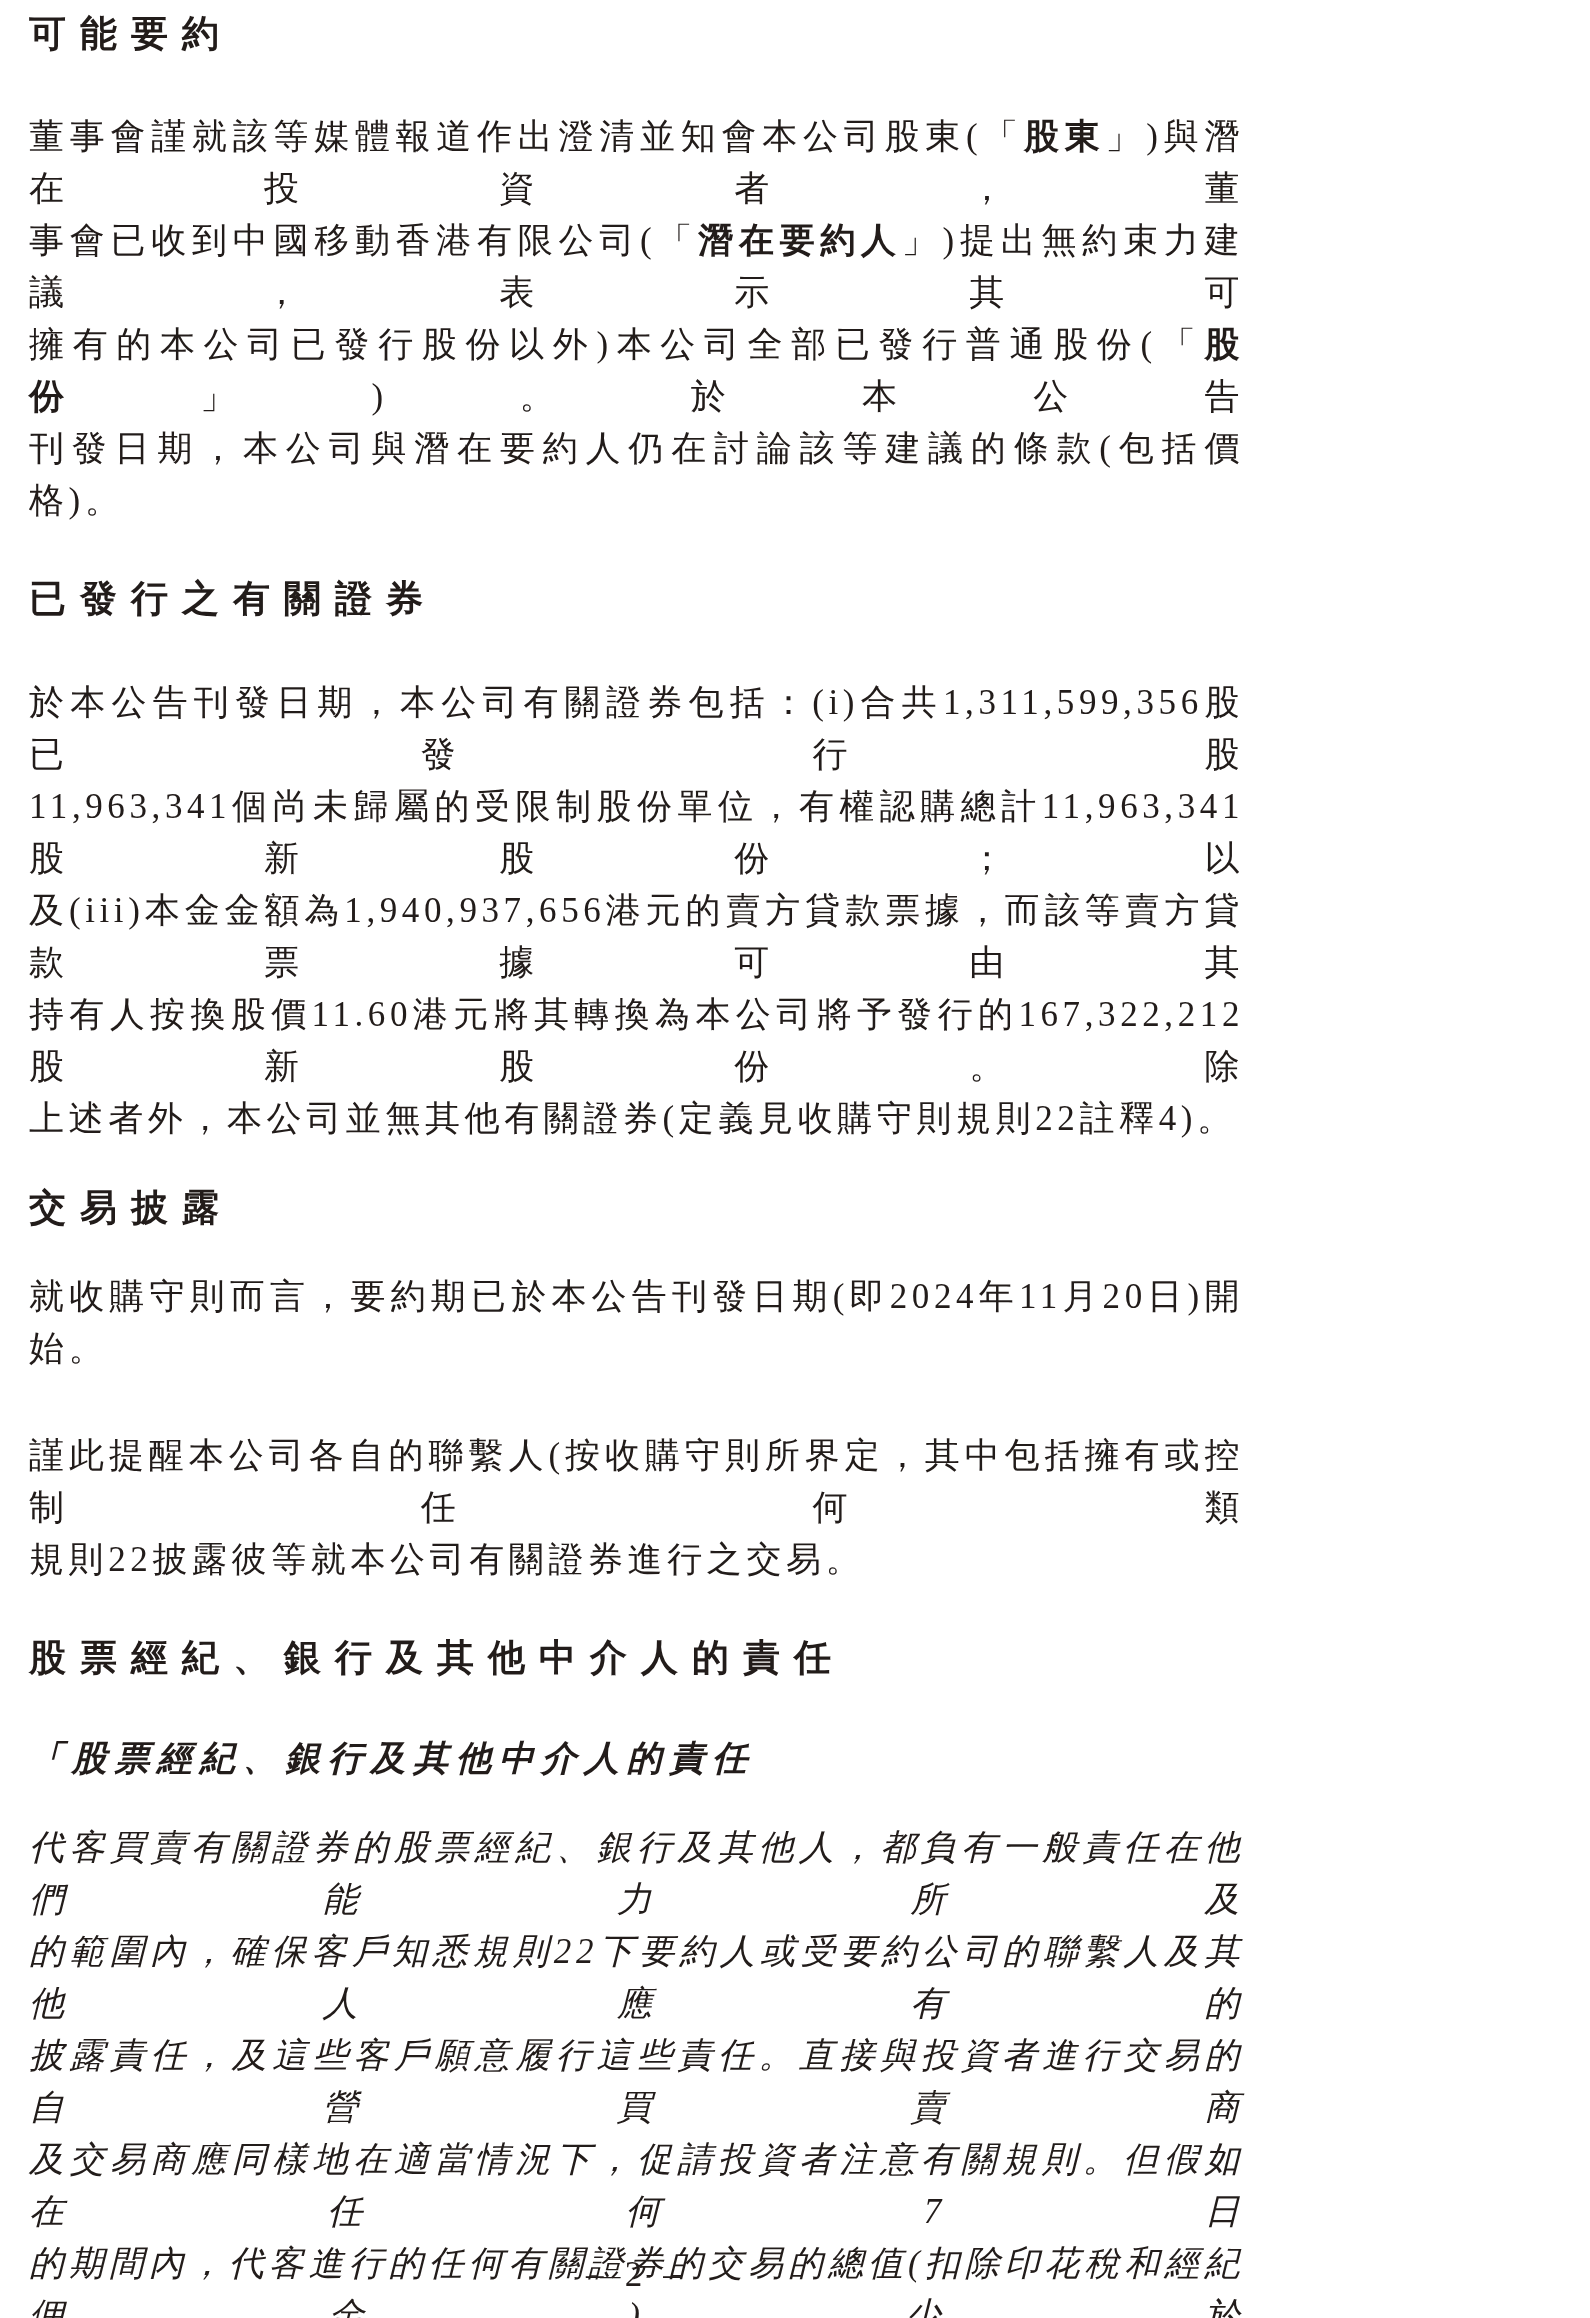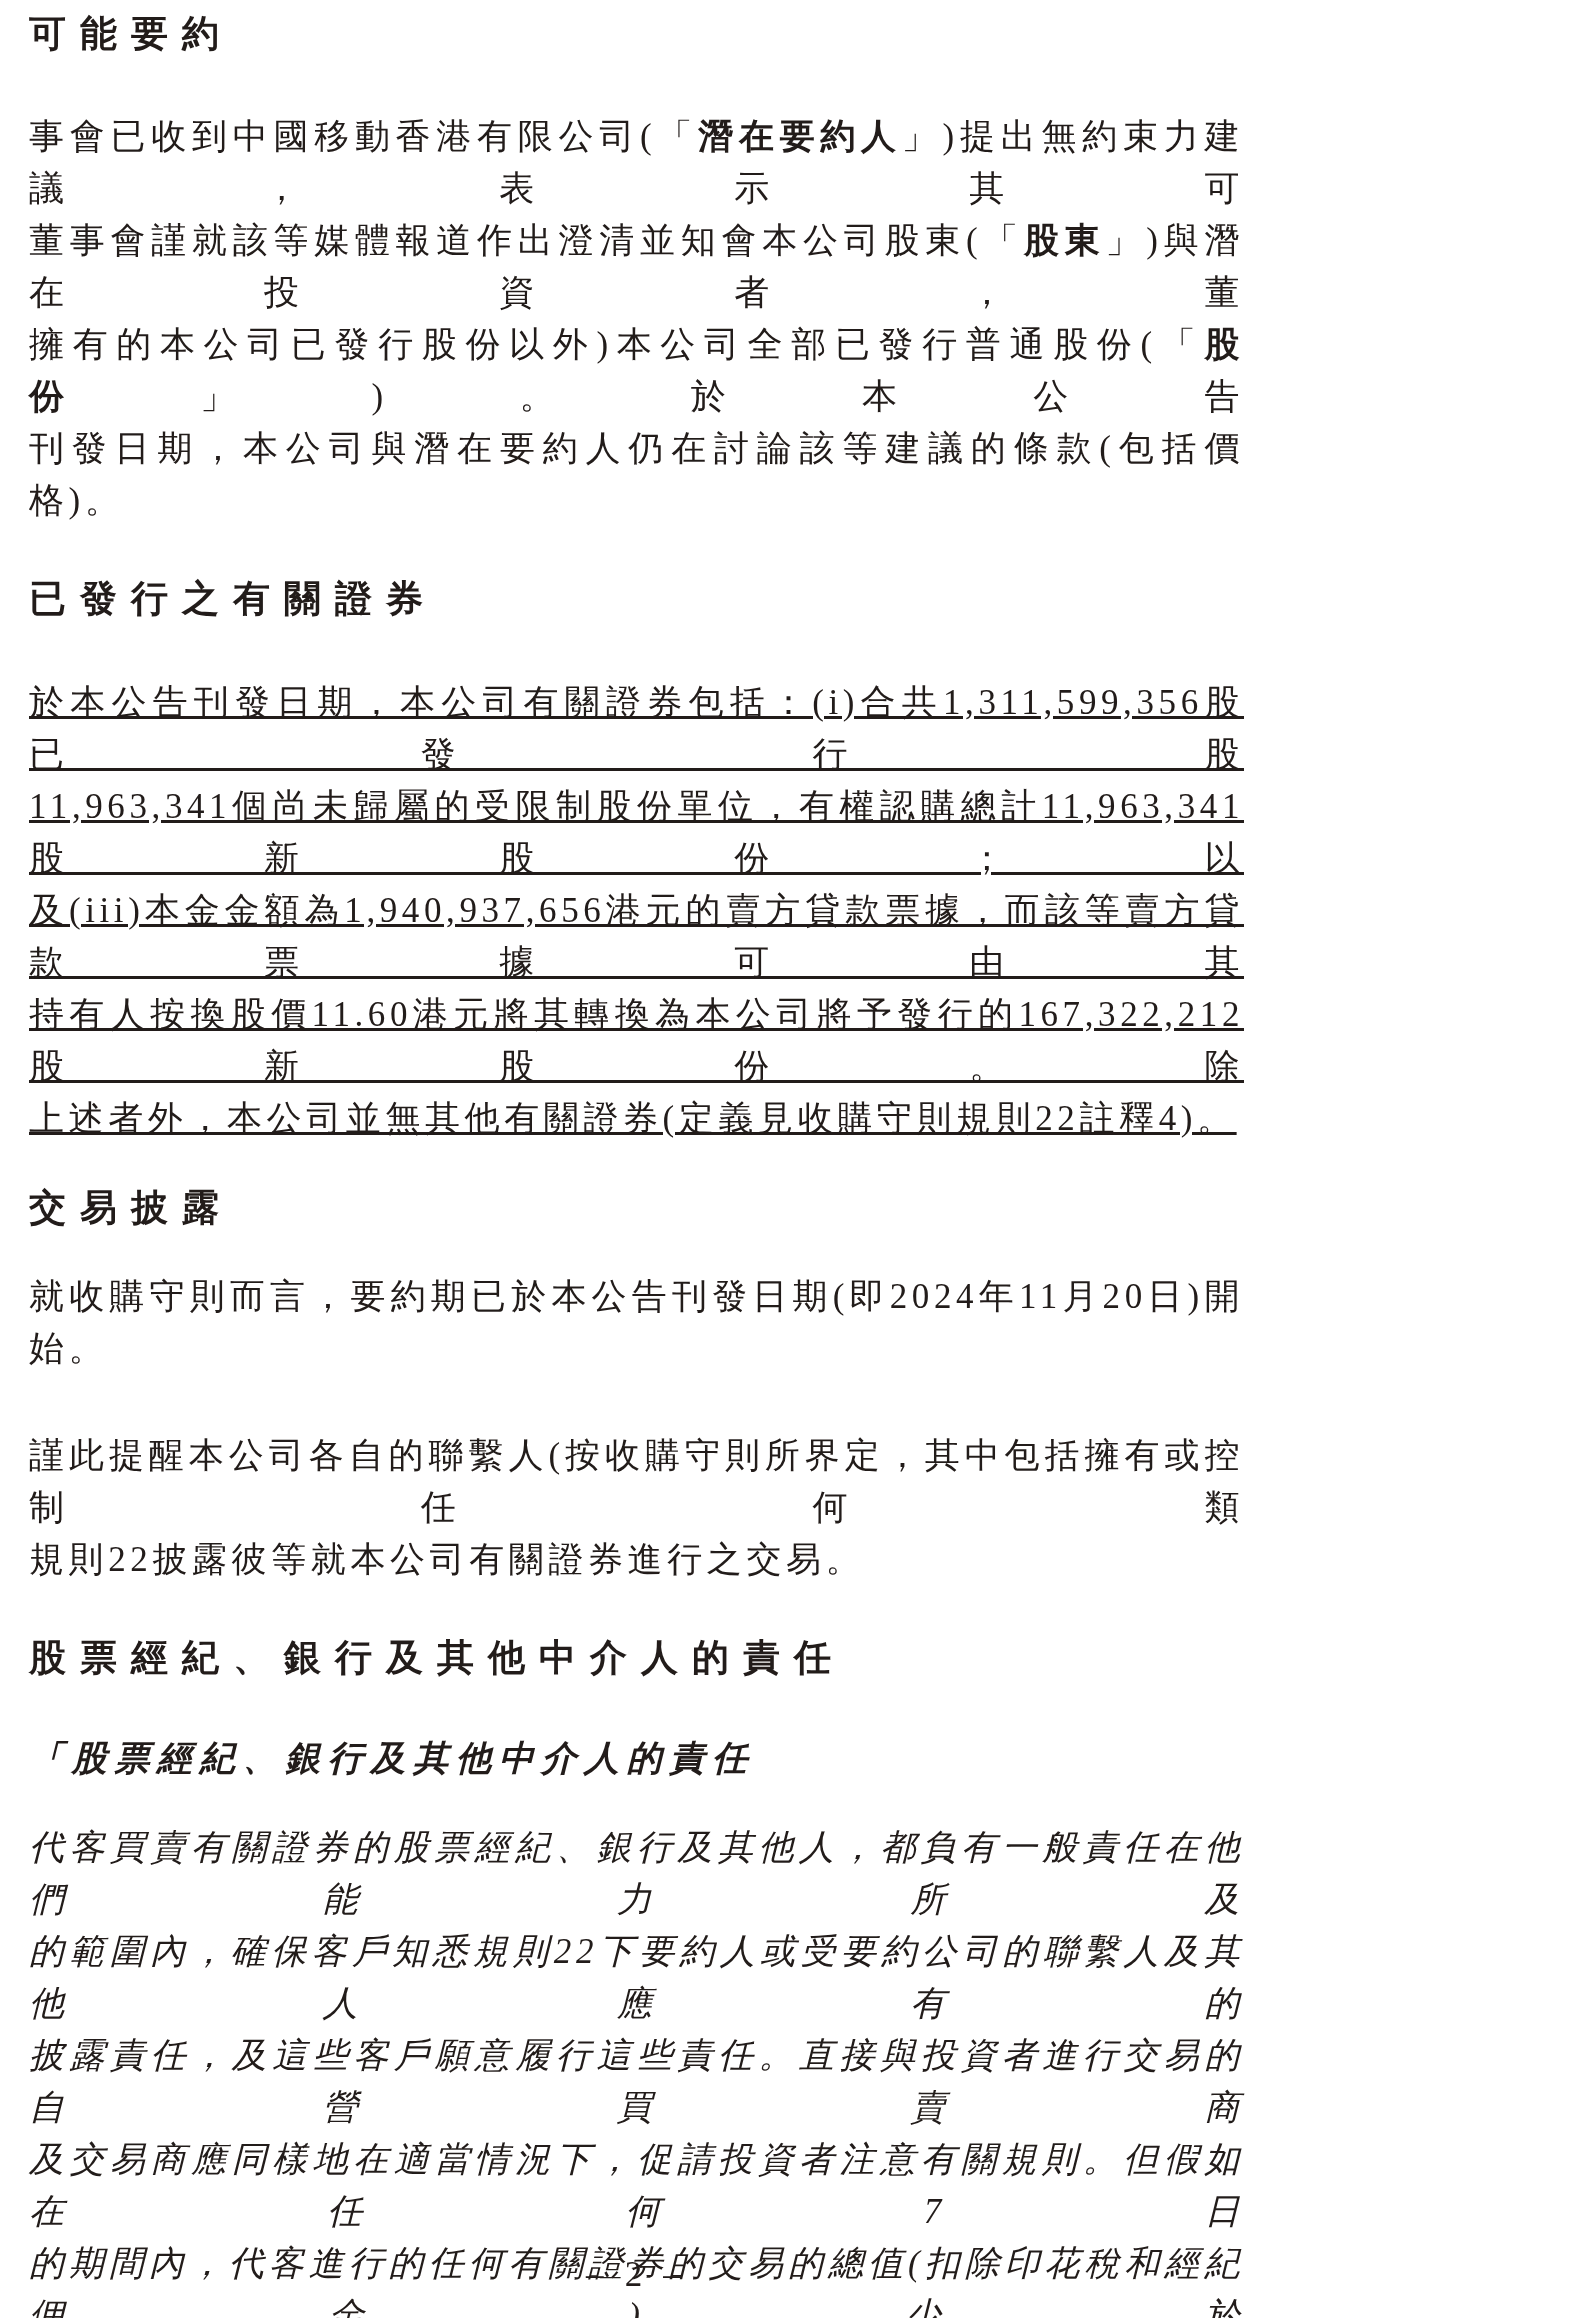--- a/index.html
+++ b/index.html
@@ -47,43 +47,43 @@
     font-style: italic;
     letter-spacing: 7.7px;
     line-height: 52px;
     font-family: Liberation Serif, serif;
   }
   .italic-para .line { font-style: italic; }
   .mt-60 { margin-top: 46px; }
   .mt-63 { margin-top: 37px; }
   .mt-64 { margin-top: 49px; }
   .mt-66 { margin-top: 51px; }
-  .mt-68 { margin-top: 52px; text-decoration: underline; }
+  .mt-68 { margin-top: 52px; }
   .mt-72 { margin-top: 55px; }
   .footer {
     position: absolute;
     left: 0;
     right: 0;
     top: 2255px;
     text-align: center;
     font-size: 35px;
     letter-spacing: 6.2px;
     color: #221c1a;
   }
 </style>
 </head>
 <body>
 
 <div class="page">
 
   <section>
     <h2 class="sec-heading">可能要約</h2>
     <div class="para mt-66">
+        <div class="line"><span>董事會謹就該等媒體報道作出澄清並知會本公司股東(「</span><b>股東</b><span>」)與潛在投資者，董</span></div>
         <div class="line"><span>事會已收到中國移動香港有限公司(「</span><b>潛在要約人</b><span>」)提出無約束力建議，表示其可</span></div>
-        <div class="line"><span>董事會謹就該等媒體報道作出澄清並知會本公司股東(「</span><b>股東</b><span>」)與潛在投資者，董</span></div>
         <div class="line"><span>擁有的本公司已發行股份以外)本公司全部已發行普通股份(「</span><b>股份</b><span>」)。於本公告</span></div>
         <div class="line last"><span>刊發日期，本公司與潛在要約人仍在討論該等建議的條款(包括價格)。</span></div>
       </div>
   </section>
 
   <section>
     <h2 class="sec-heading mt-60">已發行之有關證券</h2>
     <div class="para mt-68">
         <div class="line"><span>於本公告刊發日期，本公司有關證券包括：(i)合共1,311,599,356股已發行股</span></div>
         <div class="line"><span>11,963,341個尚未歸屬的受限制股份單位，有權認購總計11,963,341股新股份；以</span></div>

